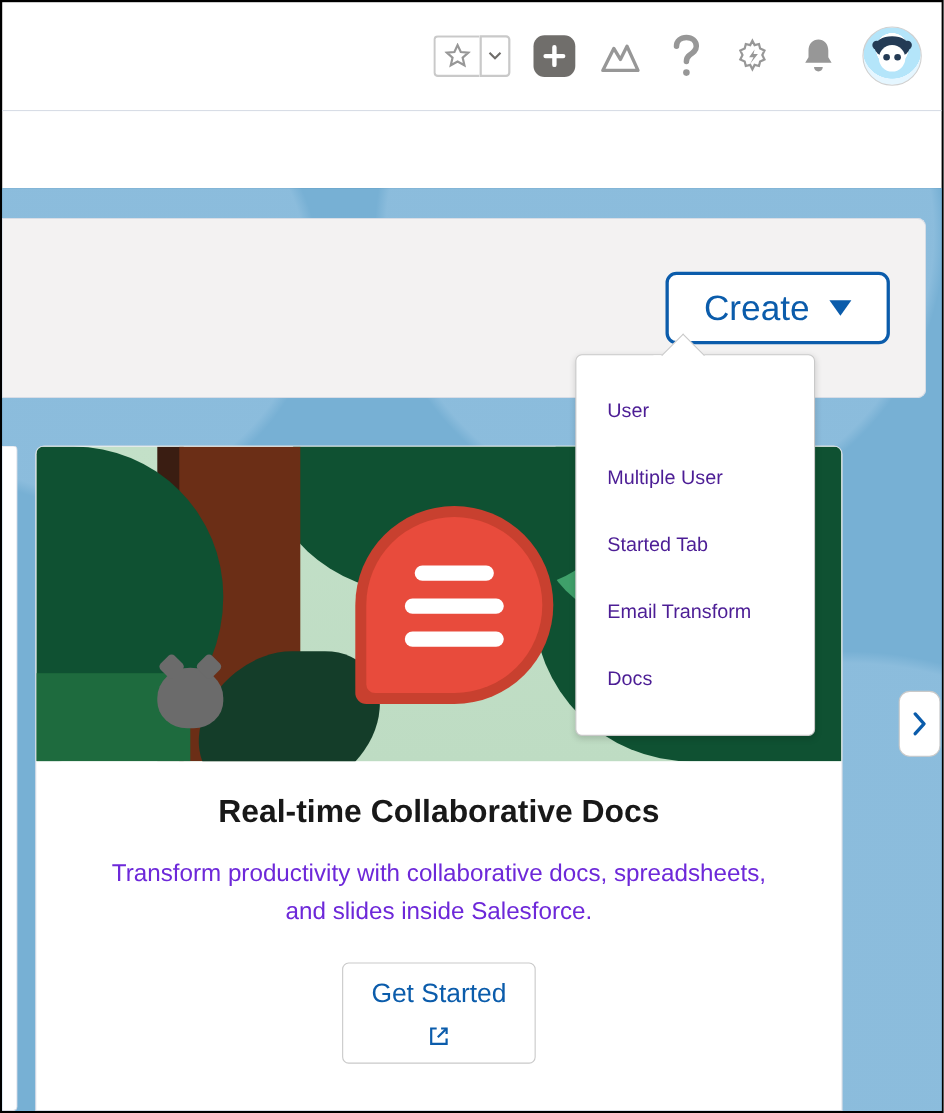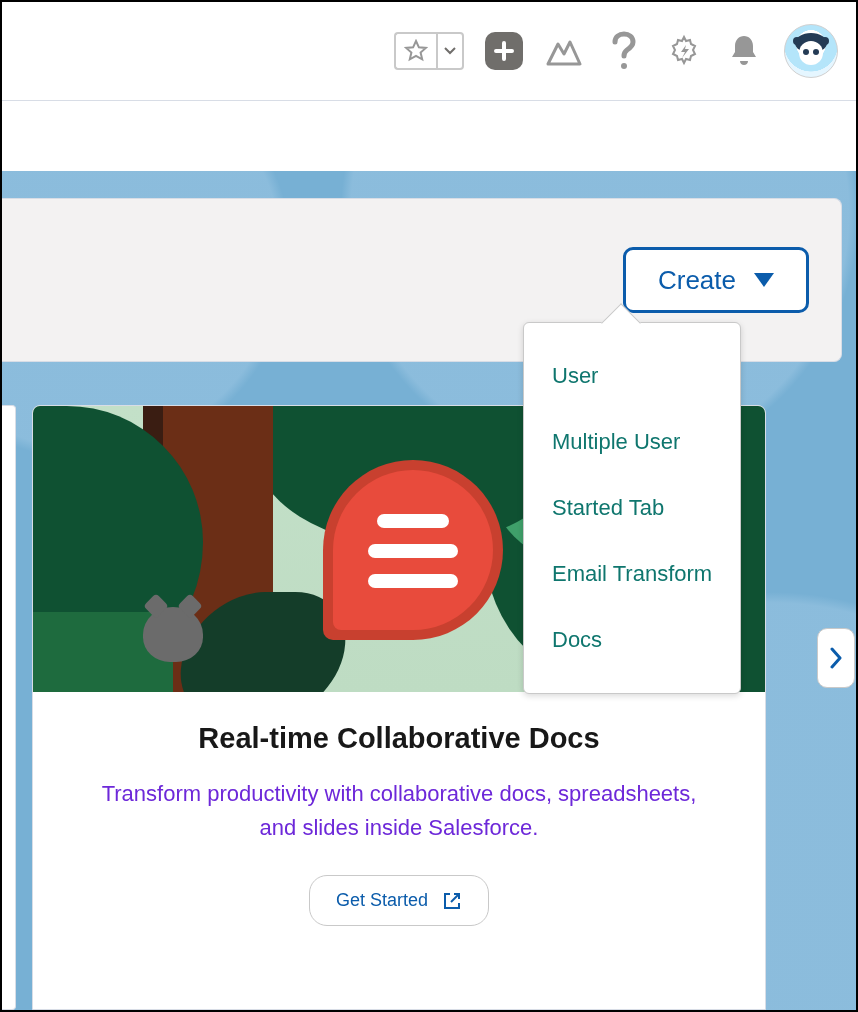--- a/index.html
+++ b/index.html
@@ -57,21 +57,21 @@
     position: absolute; top: 196px; left: 0; right: 14px; height: 164px;
     background: #f3f2f2; border: 1px solid #d8dde6; border-left:none;
     border-radius: 0 8px 8px 0;
     display:flex; align-items:center; justify-content:flex-end; padding-right: 32px;
     z-index:2;
   }
   .create-btn {
     height: 66px; padding: 0 32px;
     border: 3px solid #0b5cab; border-radius: 10px;
     background: #fff; color:#0b5cab;
-    font-size: 26px; font-weight: 400;
+    font-size: 32px; font-weight: 400;
     display:flex; align-items:center; gap: 18px;
     cursor: pointer;
     margin-left: 27px;
   }
   .caret-down-blue {
     width: 0; height: 0; border-left: 10px solid transparent;
     border-right: 10px solid transparent; border-top: 14px solid #0b5cab;
   }
 
   
@@ -81,21 +81,21 @@
     transform: rotate(45deg); z-index:6;
   }
   .dropdown {
     position: absolute; top: 320px; left: 521px; width: 218px;
     background: #fff; border: 1px solid #c9c9c9; border-radius: 6px;
     padding: 20px 0; z-index:5;
     box-shadow: 0 2px 6px rgba(0,0,0,0.15);
   }
   .nub-cover { position:absolute; top:0; left:70px; width:40px; height:4px; background:#fff; z-index:7; }
   .dropdown-item {
-    padding: 20px 28px; font-size: 22px; color:#0f766e; cursor:pointer;
+    padding: 20px 28px; font-size: 18px; color:#4c1d95; cursor:pointer;
     white-space: nowrap;
   }
 
   
   .card {
     position:absolute; top: 403px; left: 30px; width: 734px; bottom: 0;
     background:#fff; border:1px solid #d8dde6; border-radius: 8px 8px 0 0;
     overflow:hidden; z-index:3;
   }
   .card-left-slice {
@@ -133,23 +133,23 @@
   .ql3 { top:100px; width:90px; } 
   .quip .ql1 { top:44px; }
   .quip .ql2 { top:74px; }
   .quip .ql3 { top:104px; }
 
   .card-body { padding: 30px 50px; text-align:center; }
   .card-title { font-size: 29px; font-weight: 700; color:#181818; margin-bottom: 22px; }
   .card-desc { font-size: 22px; color:#6d28d9; line-height: 1.55; margin-bottom: 30px; }
   .get-started {
     display:inline-flex; align-items:center; gap:14px;
-    border:1px solid #c9c9c9; border-radius:18px;
-    padding: 14px 26px; font-size:18px; color:#0b5cab;
-    background:#fff; cursor:pointer;
+    border:1px solid #c9c9c9; border-radius:6px;
+    padding: 14px 26px; font-size:24px; color:#0b5cab;
+    background:#fff; cursor:pointer;flex-direction:column;
   }
 
   
   .next-btn {
     position:absolute; top:626px; right:1px; width:38px; height:60px;
     background:#fff; border:1px solid #c9c9c9; border-radius:10px;
     display:flex; align-items:center; justify-content:center; z-index:4;
   }
 
   svg { display:block; }

